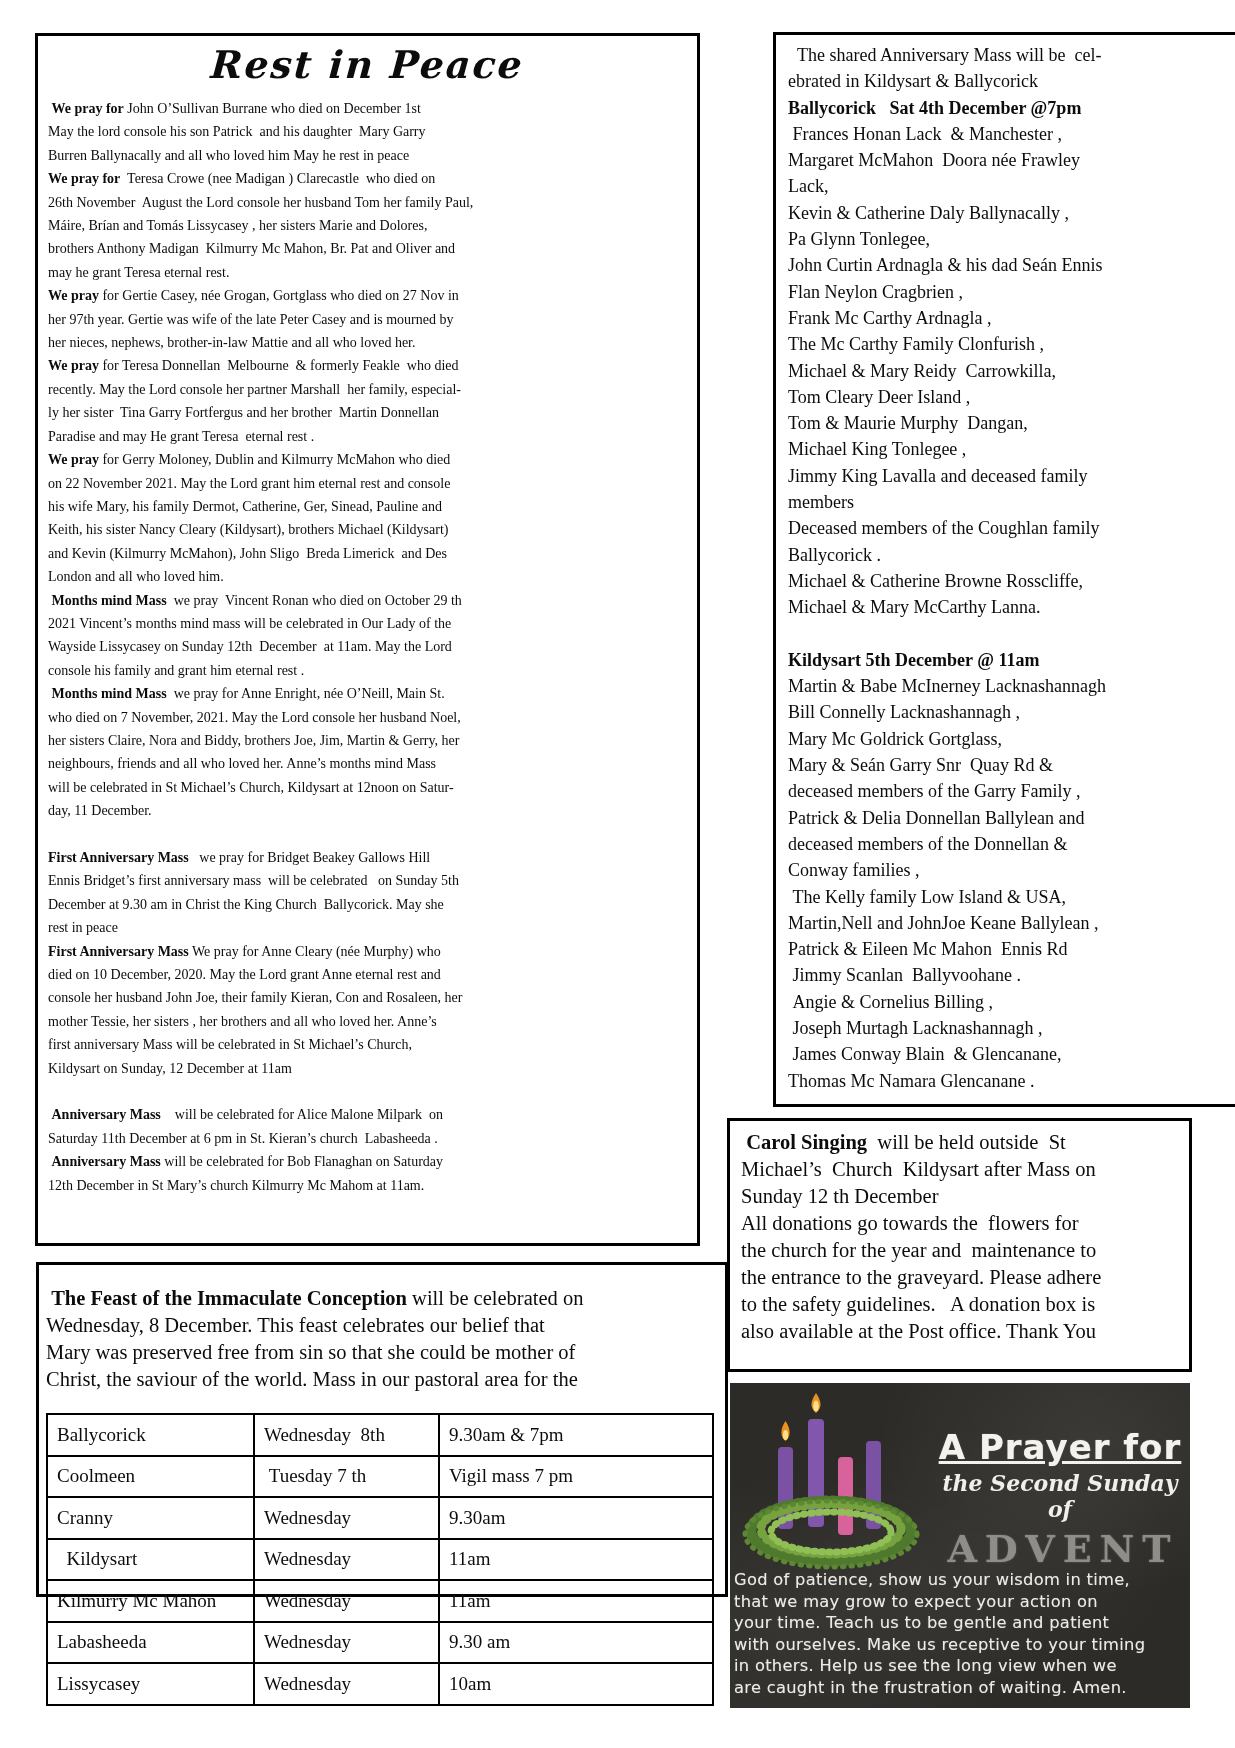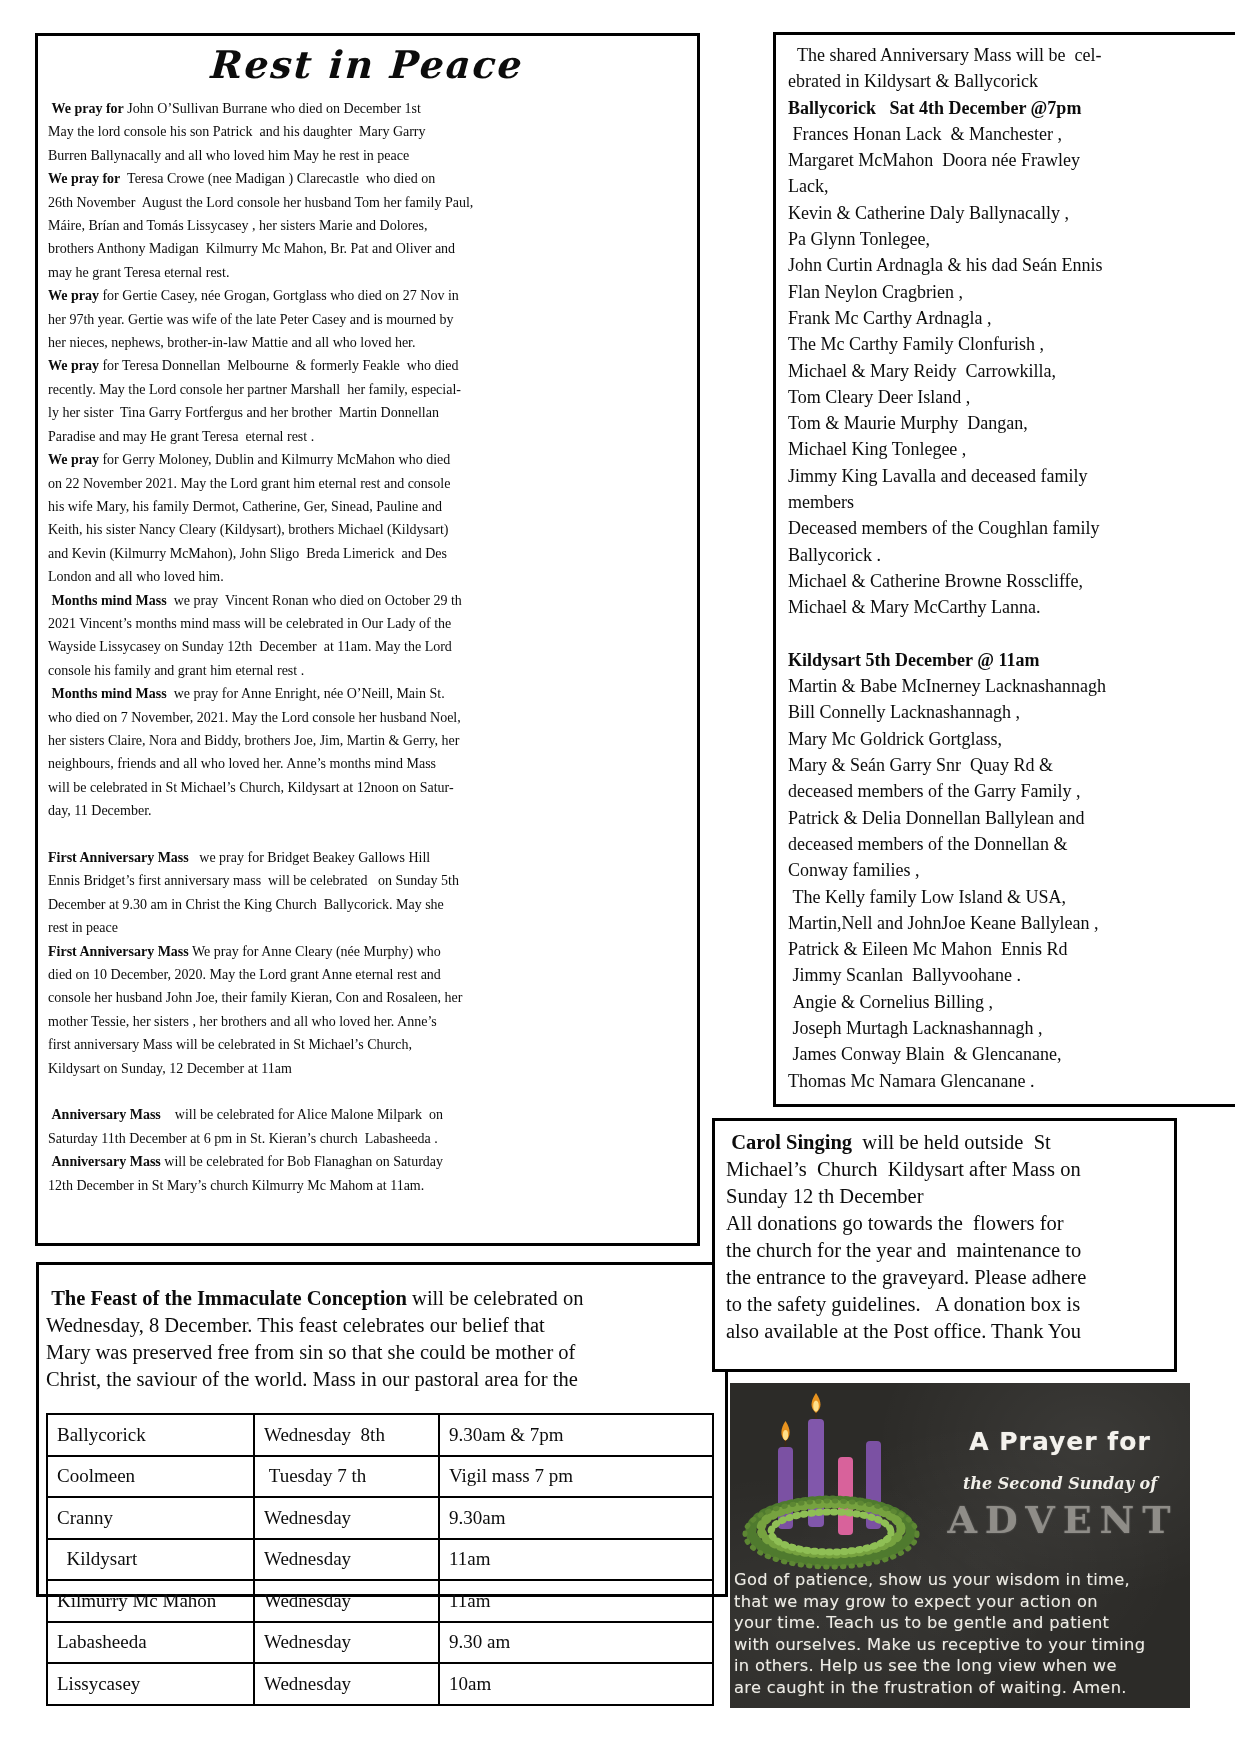--- a/index.html
+++ b/index.html
@@ -23,37 +23,37 @@
   #mass-table td { border:2.5px solid #000; height:39.5px; vertical-align:middle;
                    padding:0 4px 0 9px; font-size:19px; white-space:pre-wrap; overflow:hidden; }
 
   
   #shared-box { left:729px; top:32px; width:466px; height:1075px; padding:7px 12px;
                 font-size:18px; line-height:26.3px;margin-left:44px; }
   .line-block { margin:0; white-space:pre-wrap; }
   .line-block.bold { font-weight:bold; }
   .gap-block { height:26.3px; }
 
-  #carol-box { left:712px; top:1118px; width:465px; height:254px; padding:8px 11px; }
+  #carol-box { left:727px; top:1118px; width:465px; height:254px; padding:8px 11px; }
   .carol-para { font-size:20.5px; line-height:27px; }
 
   
   #advent { position:absolute; left:730px; top:1383px; width:460px; height:325px;
             box-sizing:border-box; overflow:hidden;
             background:
               radial-gradient(ellipse at 78% 18%, rgba(255,255,255,.07), transparent 42%),
               radial-gradient(ellipse at 15% 75%, rgba(255,255,255,.05), transparent 45%),
               radial-gradient(ellipse at 55% 55%, rgba(255,255,255,.04), transparent 55%),
               #2c2b28; }
   .advent-wreath { position:absolute; left:6px; top:8px; }
   .advent-titles { position:absolute; left:205px; top:44px; width:250px; text-align:center; }
-  .advent-t1 { font-family:"DejaVu Sans", sans-serif; font-weight:bold; font-size:25px;
-               color:#f4f2ed; text-shadow:0 0 1px rgba(255,255,255,.5); letter-spacing:1px; }
+  .advent-t1 { font-family:"DejaVu Sans", sans-serif; font-weight:bold; font-size:34px;
+               color:#f4f2ed; text-shadow:0 0 1px rgba(255,255,255,.5); letter-spacing:1px;text-decoration:underline; }
   .advent-t2 { font-family:"DejaVu Serif", serif; font-style:italic; font-weight:bold;
-               font-size:16px; color:#f1efe9; margin-top:18px; }
+               font-size:22px; color:#f1efe9; margin-top:3px; }
   .advent-t3 { font-family:"DejaVu Serif", serif; font-weight:bold; font-size:38px;
                color:#8f8d88; letter-spacing:8px; margin-top:4px; margin-left:6px;
                text-shadow:0 0 2px rgba(200,200,200,.35); }
   .advent-prayer { position:absolute; left:4px; top:186px; width:426px;
                    font-family:"DejaVu Sans", sans-serif; font-size:16.3px; line-height:21.5px;
                    color:#edebe4; white-space:pre-wrap; letter-spacing:.3px;
                    text-shadow:0 0 1px rgba(255,255,255,.35); }
 </style>
 </head>
 <body>

